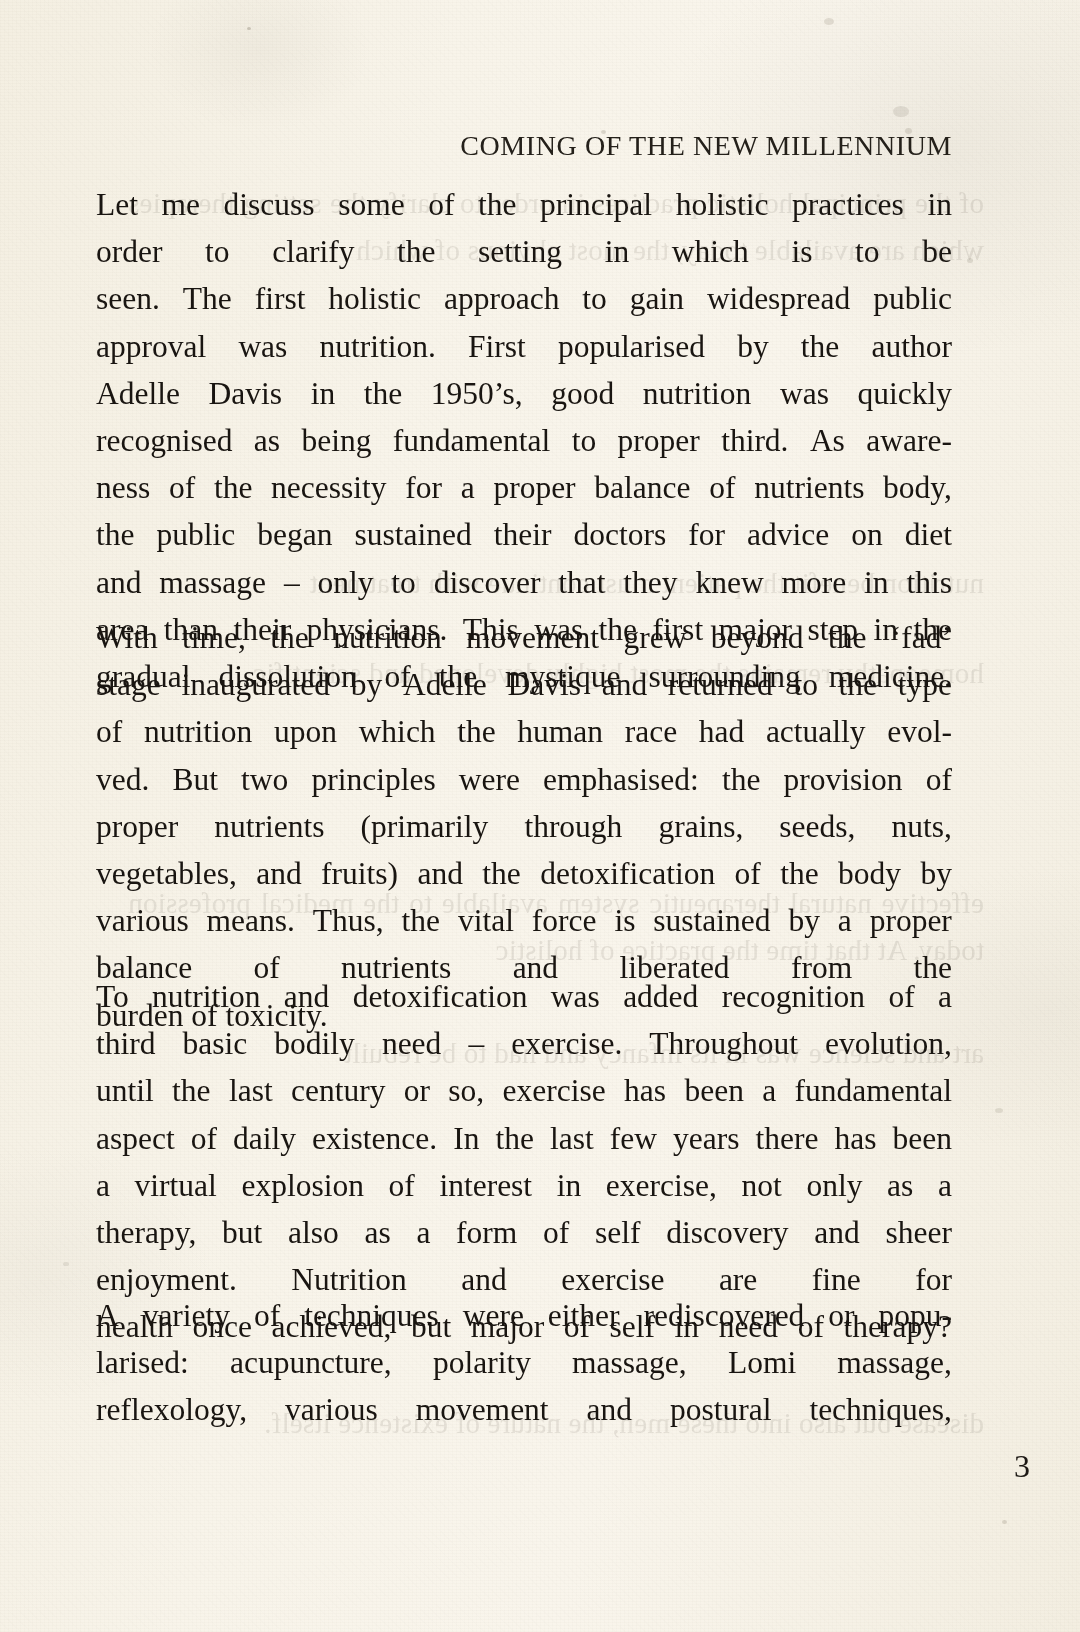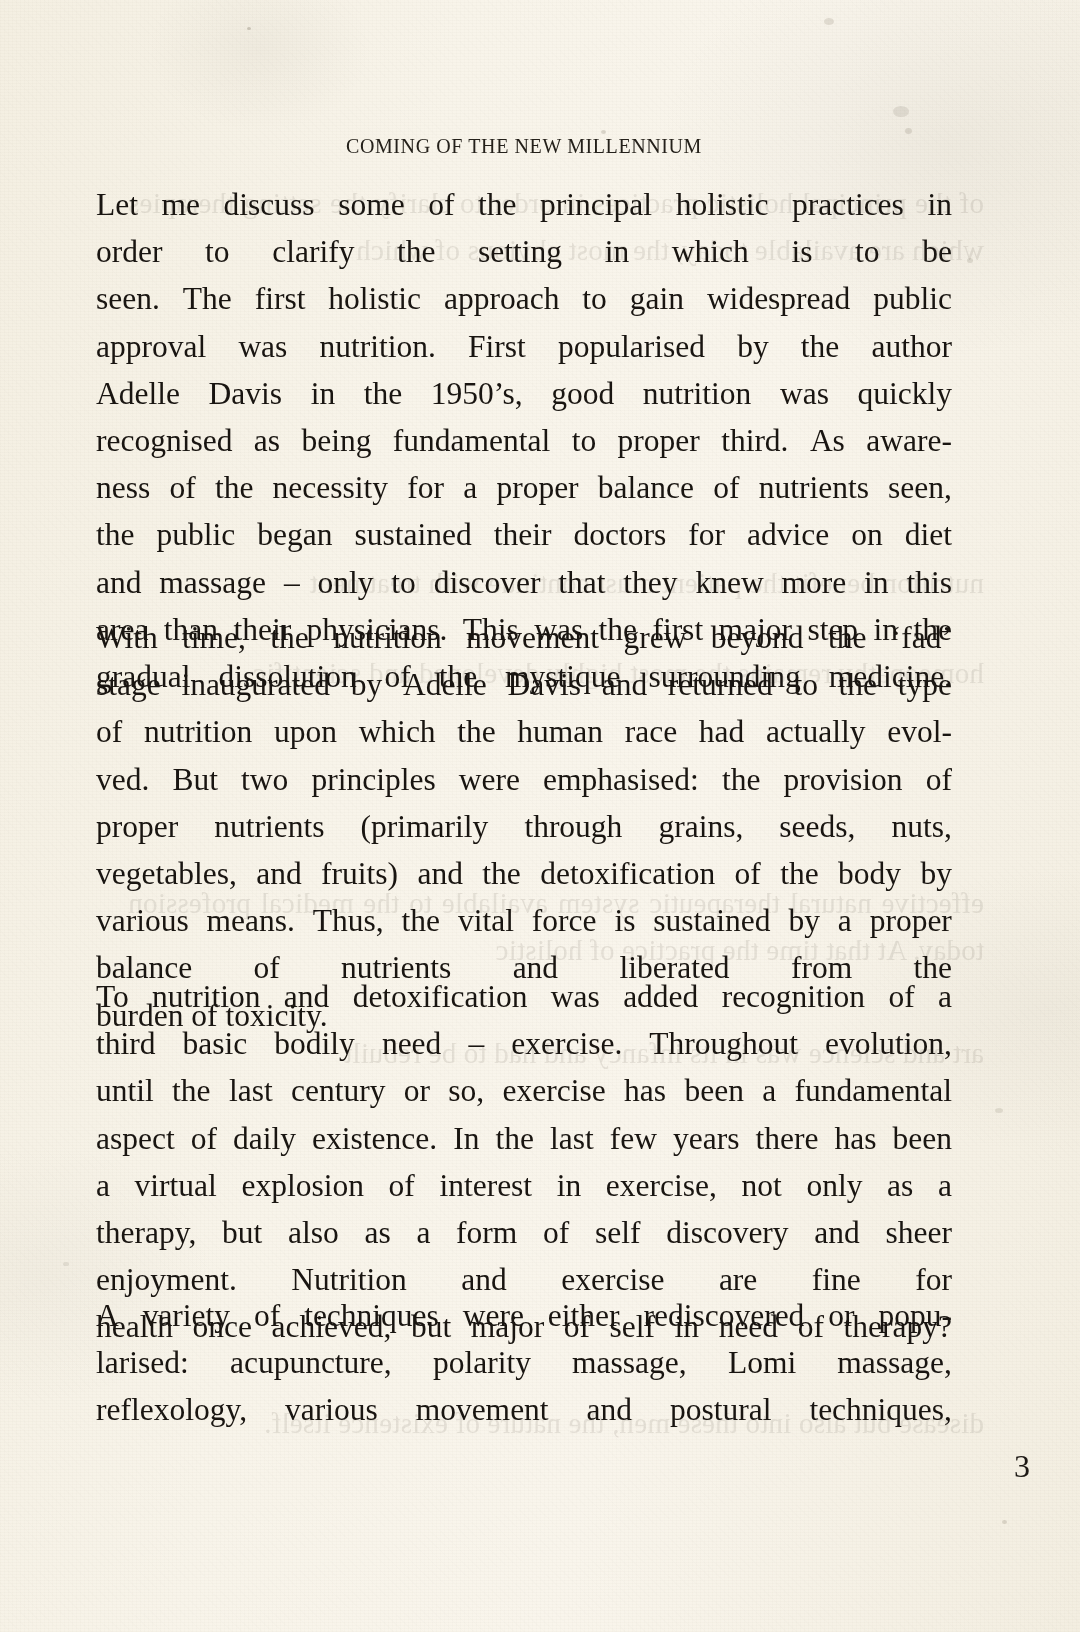--- a/index.html
+++ b/index.html
@@ -68,22 +68,22 @@
     left: 96px;
     top: 0;
     width: 856px;
   }
 
   #running-head {
     position: absolute;
     left: 0;
     top: 129px;
     width: 856px;
-    text-align: center;
-    font-size: 20px;
+    text-align: right;
+    font-size: 28px;
     line-height: 34px;
     letter-spacing: 0.6px;
     color: #24201a;
     white-space: nowrap;
   }
 
   .para {
     position: absolute;
     left: 0;
     width: 856px;
@@ -219,21 +219,21 @@
             <span>ness</span>
             <span>of</span>
             <span>the</span>
             <span>necessity</span>
             <span>for</span>
             <span>a</span>
             <span>proper</span>
             <span>balance</span>
             <span>of</span>
             <span>nutrients</span>
-            <span>seen,</span>
+            <span>body,</span>
           </span>
         <span class="line j">
             <span>the</span>
             <span>public</span>
             <span>began</span>
             <span>sustained</span>
             <span>their</span>
             <span>doctors</span>
             <span>for</span>
             <span>advice</span>

